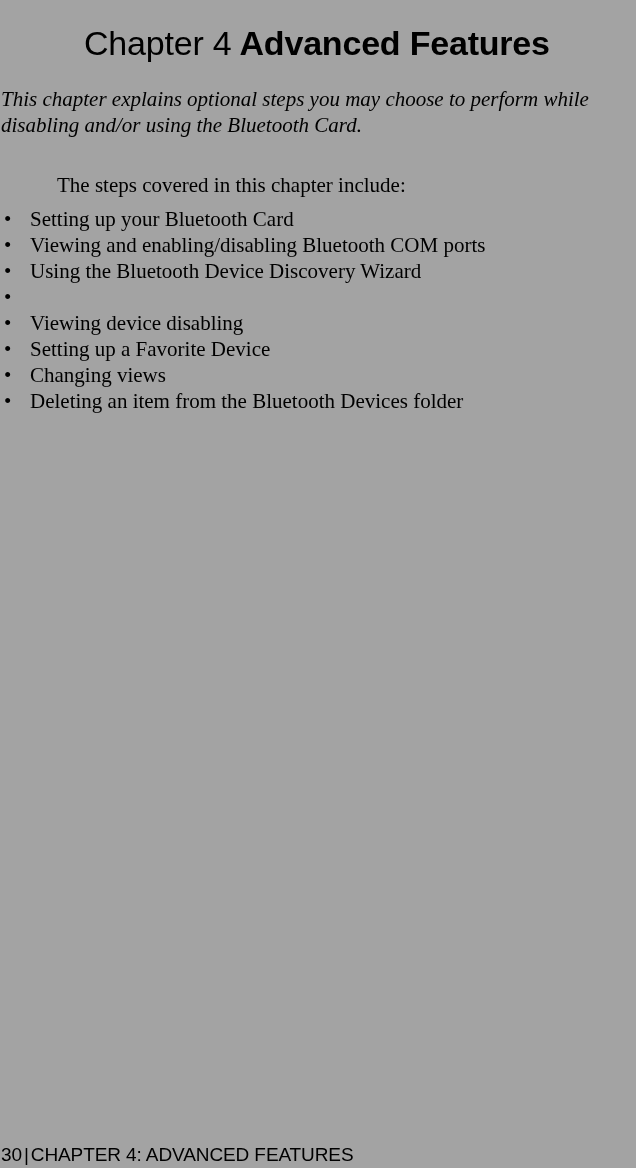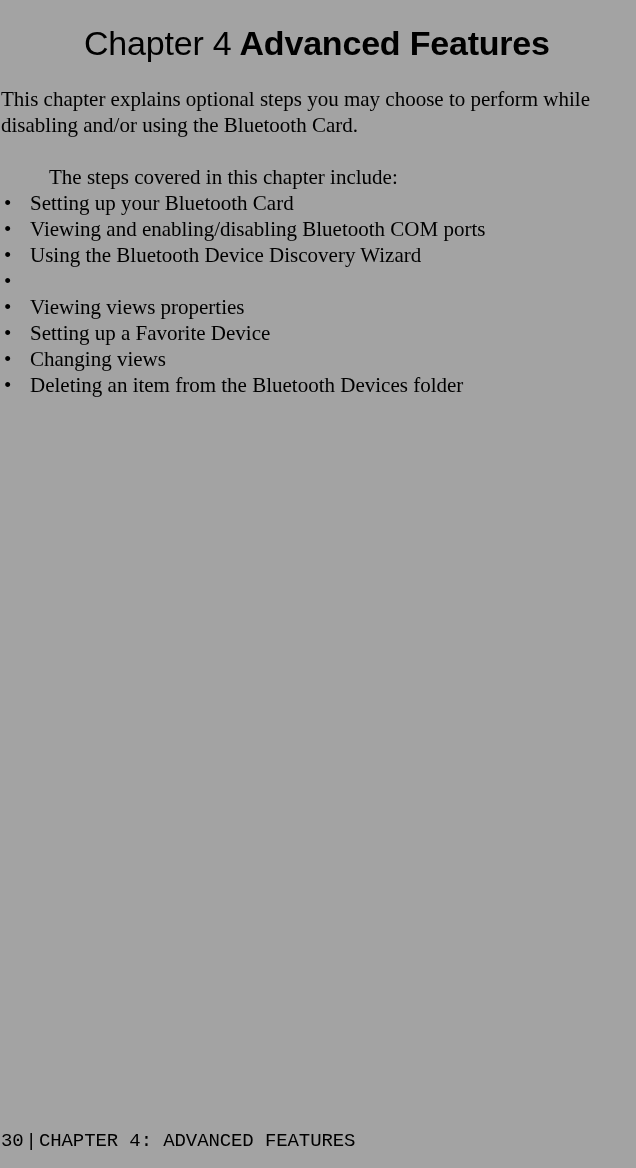--- a/index.html
+++ b/index.html
@@ -50,32 +50,33 @@
     top: 86px;
     width: 600px;
     font-family: "Liberation Serif", "DejaVu Serif", serif;
     font-size: 21px;
     line-height: 26px;
     color: #000000;
   }
   .para {
     margin: 0;
     width: 588px;
+    font-style: italic;
   }
   .para .line {
     display: block;
     white-space: nowrap;
   }
 
   .spacer-line {
     height: 26px;
   }
 
   .lead-in {
-    margin: 0;
+    margin: 8px;
     white-space: nowrap;
     padding-left: 48px;
   }
 
   
   .bullet-list {
     list-style: none;
     margin: 0;
     padding: 0;
   }
@@ -96,23 +97,23 @@
     font-size: 21px;
   }
   .bullet-list li .bullet-text {
     display: inline-block;
   }
 
   
   .page-footer {
     position: absolute;
     left: 1px;
-    bottom: 16px;
+    bottom: 2px;
     width: 620px;
-    font-family: Liberation Mono, monospace;
+    font-family: Liberation Sans, sans-serif;
     font-size: 19px;
     line-height: 22px;
     letter-spacing: -0.1px;
     white-space: nowrap;
     color: #000000;
   }
   .page-footer .folio-num {
     font-weight: 400;
   }
   .page-footer .folio-sep {
@@ -154,21 +155,21 @@
       </li>
       <li>
         <span class="bullet-glyph">•</span>
         <span class="bullet-text">Using the Bluetooth Device Discovery Wizard</span>
       </li>
       <li>
         <span class="bullet-glyph">•</span>
       </li>
       <li>
         <span class="bullet-glyph">•</span>
-        <span class="bullet-text">Viewing views properties</span>
+        <span class="bullet-text">Viewing device disabling</span>
       </li>
       <li>
         <span class="bullet-glyph">•</span>
         <span class="bullet-text">Setting up a Favorite Device</span>
       </li>
       <li>
         <span class="bullet-glyph">•</span>
         <span class="bullet-text">Changing views</span>
       </li>
       <li>

